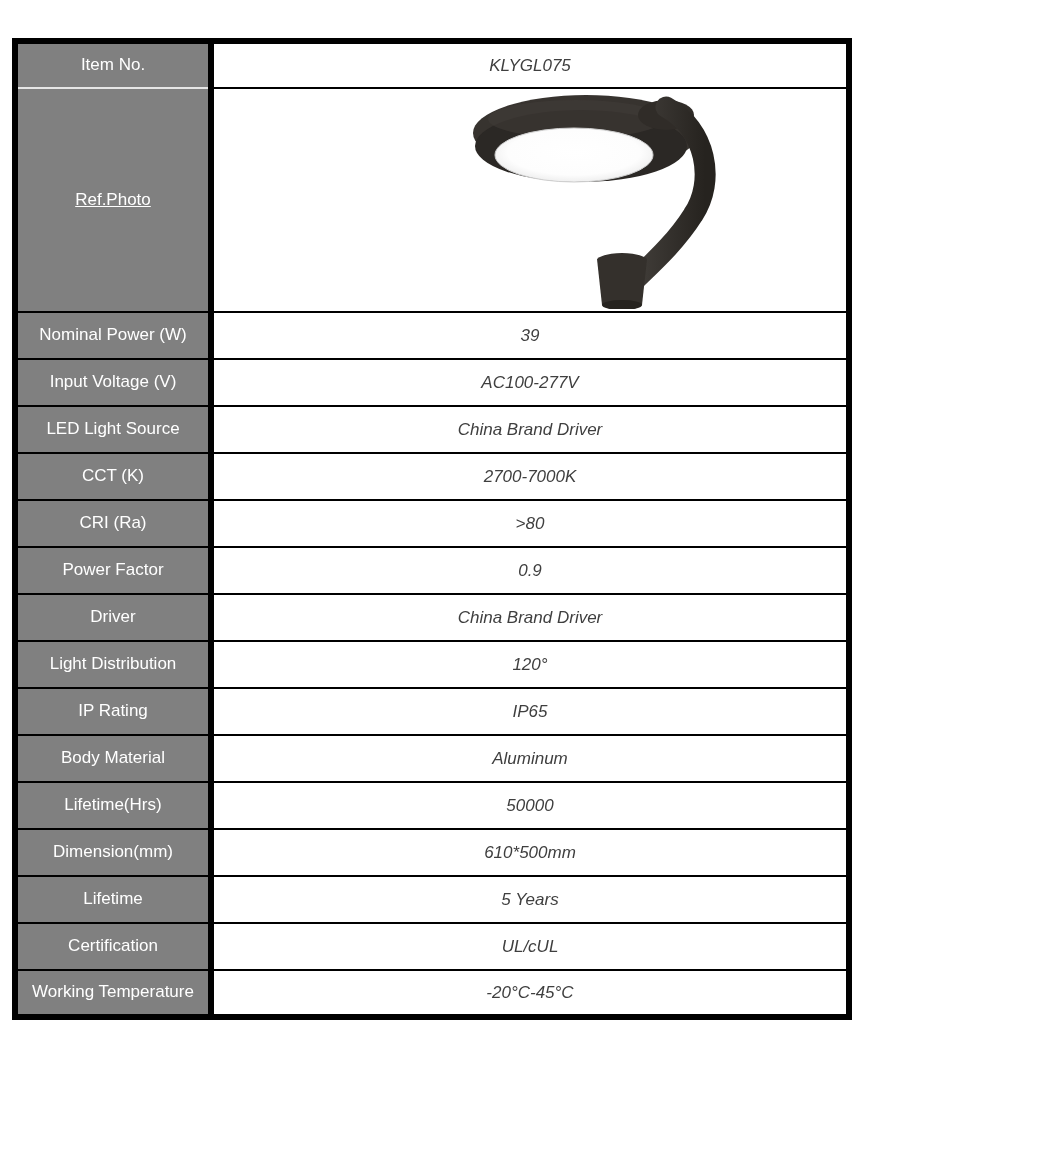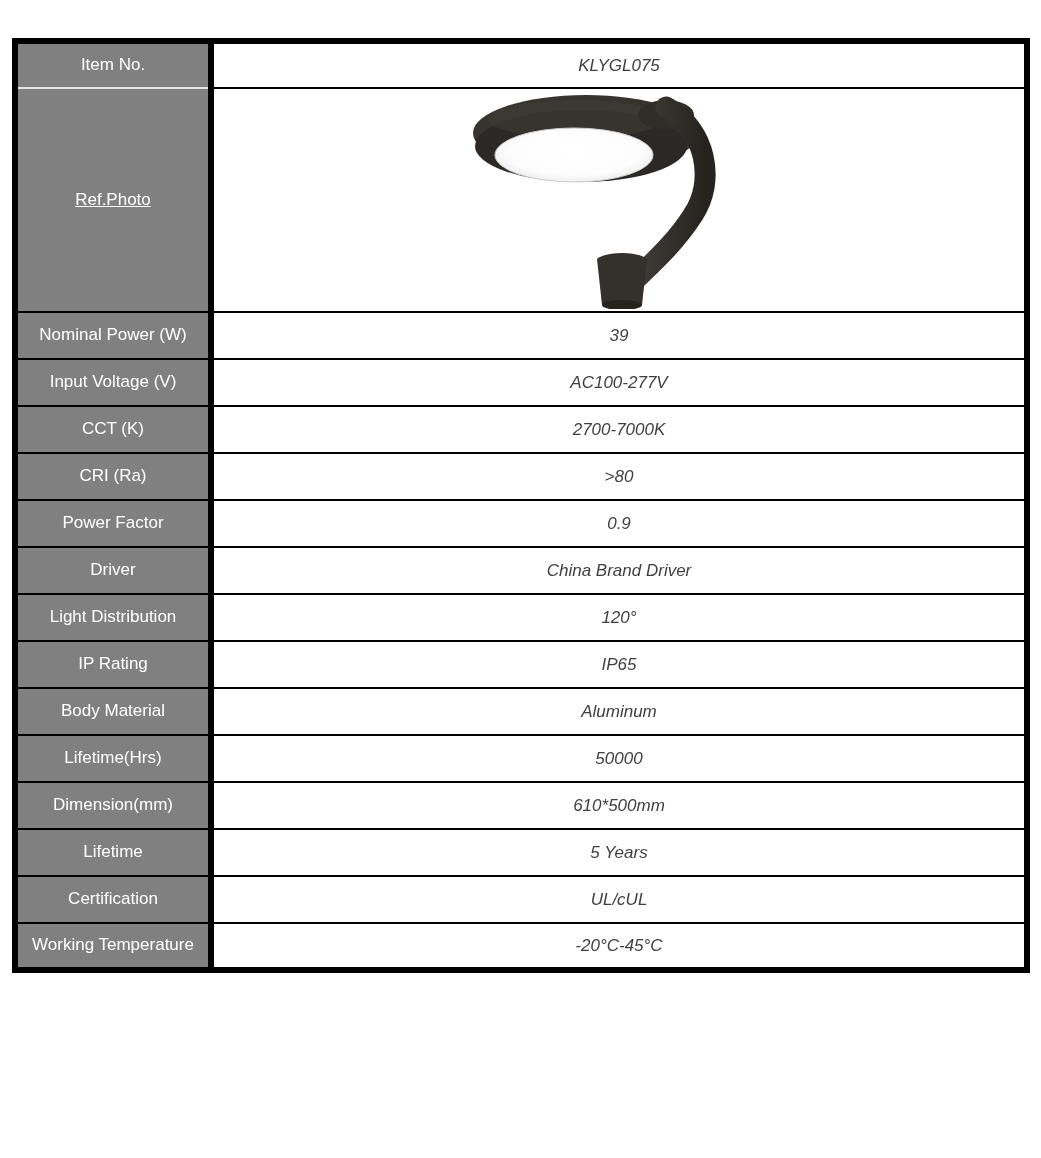--- a/index.html
+++ b/index.html
@@ -10,21 +10,21 @@
   body {
     width: 1041px;
     height: 1158px;
     position: relative;
     font-family: "Liberation Sans", sans-serif;
   }
   table.spec {
     position: absolute;
     left: 12px;
     top: 38px;
-    width: 1018px;
+    width: 840px;
     border-collapse: collapse;
     table-layout: fixed;
     border: 6px solid #000000;
   }
   col.label-col { width: 196px; }
   .spec th {
     background: #808080;
     color: #ffffff;
     font-weight: normal;
     font-size: 17px;
@@ -106,20 +106,24 @@
     </tr>
     <tr class="std">
       <th>Nominal Power (W)</th>
       <td>39</td>
     </tr>
     <tr class="std">
       <th>Input Voltage (V)</th>
       <td>AC100-277V</td>
     </tr>
     <tr class="std">
+      <th>LED Light Source</th>
+      <td>China Brand Driver</td>
+    </tr>
+    <tr class="std">
       <th>CCT (K)</th>
       <td>2700-7000K</td>
     </tr>
     <tr class="std">
       <th>CRI (Ra)</th>
       <td>&gt;80</td>
     </tr>
     <tr class="std">
       <th>Power Factor</th>
       <td>0.9</td>

